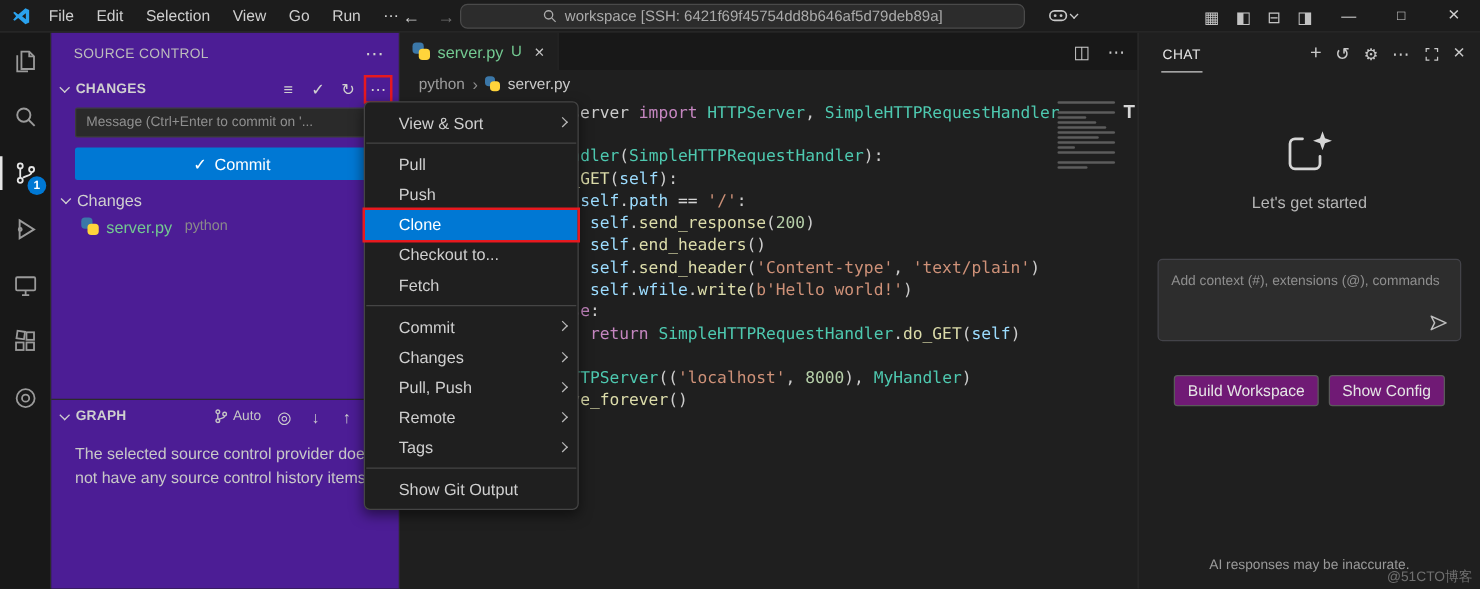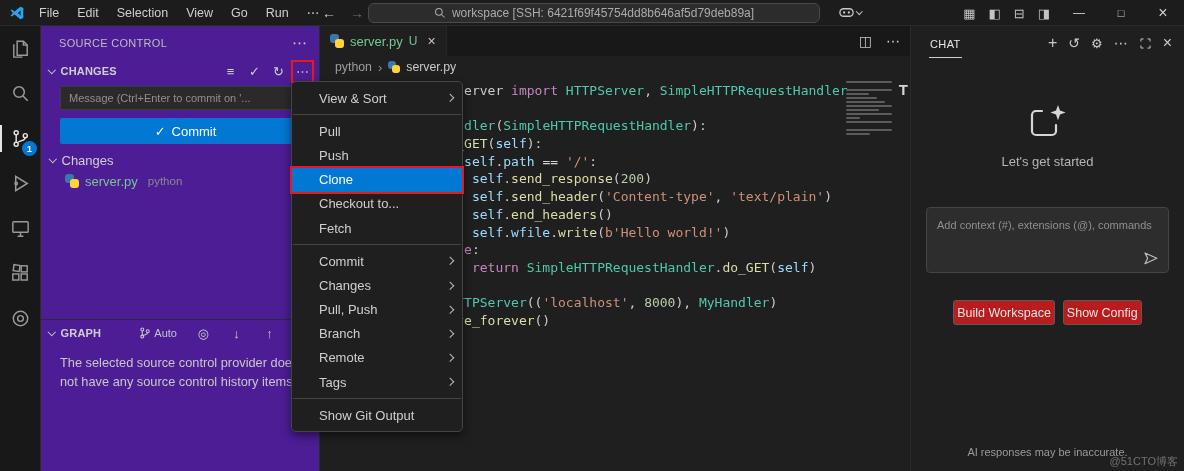--- a/index.html
+++ b/index.html
@@ -51,21 +51,21 @@
   .commit-btn{margin:8px 8px 0 19px;width:calc(100% - 27px);height:26px;background:#0078d4;border:none;border-radius:2px;
     color:#fff;font-size:13px;font-family:inherit;display:flex;align-items:center;justify-content:center;gap:6px;cursor:default}
   .tree-row{display:flex;align-items:center;gap:6px;color:#cfcfcf}
   .changes-group{margin-top:6px;height:20px;padding-left:9px;font-size:13px}
   .file-row{height:22px;padding-left:24px}
   .file-name{color:#73c991;font-size:13px}
   .file-desc{color:#8a8a8a;font-size:11.5px;margin-left:4px}
   .graph-section{position:absolute;top:293px;left:0;right:0;border-top:1px solid #2b2b2b}
   .graph-section .section-row{height:26px}
   .auto-btn{display:inline-flex;align-items:center;gap:4px;font-size:11px;color:#c5c5c5;width:auto !important;padding:0 2px}
-  .graph-icons{gap:16px;font-size:13px}
+  .graph-icons{gap:8px;font-size:13px}
   .graph-empty{margin:8px 20px 0 19px;width:248px;font-size:12.8px;line-height:1.45;color:#c8c8c8}
 
   
   .editor{position:absolute;top:26px;left:320px;width:590px;bottom:0;background:#1f1f1f}
   .tabbar{position:absolute;top:0;left:0;right:0;height:30px;background:#181818}
   .tab{position:absolute;left:0;top:0;height:30px;display:inline-flex;align-items:center;gap:6px;padding:0 10px;
     background:#1f1f1f;border-right:1px solid #252525}
   .tab-name{color:#73c991;font-size:13px}
   .tab-status{color:#73c991;font-size:12px}
   .tab-close{color:#c5c5c5;font-size:14px;margin-left:4px}
@@ -96,21 +96,21 @@
   .chat-icons>span{display:inline-flex;align-items:center;justify-content:center}
   .ci-plus{font-size:16px}.ci-hist{font-size:14px}.ci-gear{font-size:13px}.ci-more{font-size:14px}.ci-close{font-size:16px}
   .chat-body{position:absolute;top:34px;left:0;right:0;bottom:0;text-align:center}
   .agent-icon{margin:44px auto 0;width:42px}
   .chat-heading{font-size:19px;font-weight:700;color:#e8e8e8;margin-top:24px}
   .chat-sub{font-size:13px;color:#b5b5b5;margin-top:14px}
   .chat-input{position:relative;margin:38px 15px 0;height:66px;background:#2d2d2d;border:1px solid #434349;border-radius:4px;text-align:left}
   .chat-input .placeholder{display:block;padding:11px 10px 0;font-size:11px;color:#8f8f8f;white-space:nowrap;overflow:hidden}
   .send{position:absolute;right:9px;bottom:5px}
   .chat-btns{margin-top:27px;display:flex;justify-content:center;gap:8px}
-  .chat-btn{height:25px;padding:0 3px;background:#b91c1c;border:1px solid #5a5a5a;border-radius:3px;
+  .chat-btn{height:25px;padding:0 10px;background:#701a75;border:1px solid #5a5a5a;border-radius:3px;
     color:#e5e5e5;font-size:12.5px;font-family:inherit;cursor:default}
   .chat-disclaimer{position:absolute;bottom:13px;left:0;right:0;text-align:center;font-size:11px;color:#9a9a9a}
   .watermark{position:absolute;bottom:2px;right:6px;font-size:11px;color:#707070;z-index:60}
 
   
   .ctx-menu{position:absolute;left:291px;top:81px;width:172px;background:#1f1f1f;border:1px solid #454545;
     border-radius:5px;padding:4px 0;box-shadow:0 4px 10px rgba(0,0,0,.5);z-index:50}
   .menu-item{height:24.2px;display:flex;align-items:center;padding:0 10px 0 27px;color:#cfcfcf;font-size:13px;cursor:default;position:relative}
   .menu-item .chev{margin-left:auto;color:#b9b9b9}
   .menu-item.selected{background:#0078d4;color:#fff}
@@ -339,22 +339,22 @@
         <div class="ln">13</div>
         <div class="ln">14</div>
       </div>
     <div class="code" id="code-lines">
         <div class="code-line"><span class="tok-kw">from</span><span class="tok-pl"> http.server </span><span class="tok-kw">import</span><span class="tok-pl"> </span><span class="tok-cls">HTTPServer</span><span class="tok-pl">, </span><span class="tok-cls">SimpleHTTPRequestHandler</span></div>
         <div class="code-line"></div>
         <div class="code-line"><span class="tok-def">class </span><span class="tok-cls">MyHandler</span><span class="tok-pl">(</span><span class="tok-cls">SimpleHTTPRequestHandler</span><span class="tok-pl">):</span></div>
         <div class="code-line"><span class="tok-pl">    </span><span class="tok-def">def </span><span class="tok-fn">do_GET</span><span class="tok-pl">(</span><span class="tok-self">self</span><span class="tok-pl">):</span></div>
         <div class="code-line"><span class="tok-pl">        </span><span class="tok-kw">if</span><span class="tok-pl"> </span><span class="tok-self">self</span><span class="tok-pl">.</span><span class="tok-var">path</span><span class="tok-op"> == </span><span class="tok-str">'/'</span><span class="tok-pl">:</span></div>
         <div class="code-line"><span class="tok-pl">            </span><span class="tok-self">self</span><span class="tok-pl">.</span><span class="tok-fn">send_response</span><span class="tok-pl">(</span><span class="tok-num">200</span><span class="tok-pl">)</span></div>
+        <div class="code-line"><span class="tok-pl">            </span><span class="tok-self">self</span><span class="tok-pl">.</span><span class="tok-fn">end_headers</span><span class="tok-pl">()</span></div>
         <div class="code-line"><span class="tok-pl">            </span><span class="tok-self">self</span><span class="tok-pl">.</span><span class="tok-fn">send_header</span><span class="tok-pl">(</span><span class="tok-str">'Content-type'</span><span class="tok-pl">, </span><span class="tok-str">'text/plain'</span><span class="tok-pl">)</span></div>
-        <div class="code-line"><span class="tok-pl">            </span><span class="tok-self">self</span><span class="tok-pl">.</span><span class="tok-fn">end_headers</span><span class="tok-pl">()</span></div>
         <div class="code-line"><span class="tok-pl">            </span><span class="tok-self">self</span><span class="tok-pl">.</span><span class="tok-var">wfile</span><span class="tok-pl">.</span><span class="tok-fn">write</span><span class="tok-pl">(</span><span class="tok-str">b'Hello world!'</span><span class="tok-pl">)</span></div>
         <div class="code-line"><span class="tok-pl">        </span><span class="tok-kw">else</span><span class="tok-pl">:</span></div>
         <div class="code-line"><span class="tok-pl">            </span><span class="tok-kw">return</span><span class="tok-pl"> </span><span class="tok-cls">SimpleHTTPRequestHandler</span><span class="tok-pl">.</span><span class="tok-fn">do_GET</span><span class="tok-pl">(</span><span class="tok-self">self</span><span class="tok-pl">)</span></div>
         <div class="code-line"></div>
         <div class="code-line"><span class="tok-var">server</span><span class="tok-op"> = </span><span class="tok-cls">HTTPServer</span><span class="tok-pl">((</span><span class="tok-str">'localhost'</span><span class="tok-pl">, </span><span class="tok-num">8000</span><span class="tok-pl">), </span><span class="tok-cls">MyHandler</span><span class="tok-pl">)</span></div>
         <div class="code-line"><span class="tok-var">server</span><span class="tok-pl">.</span><span class="tok-fn">serve_forever</span><span class="tok-pl">()</span></div>
       </div>
     <div class="minimap" id="minimap">
         <div class="mm-line" style="width: 46px;"></div>
         <div class="mm-line" style="width: 0px; background: transparent;"></div>
@@ -444,24 +444,20 @@
       </div>
       <div class="menu-item">
         <span>Changes</span>
         <span class="chev r"></span>
       </div>
       <div class="menu-item">
         <span>Pull, Push</span>
         <span class="chev r"></span>
       </div>
       <div class="menu-item">
-        <span>Branch</span>
-        <span class="chev r"></span>
-      </div>
-      <div class="menu-item">
         <span>Remote</span>
         <span class="chev r"></span>
       </div>
       <div class="menu-item">
         <span>Tags</span>
         <span class="chev r"></span>
       </div>
       <div class="menu-sep"></div>
       <div class="menu-item">
         <span>Show Git Output</span>

